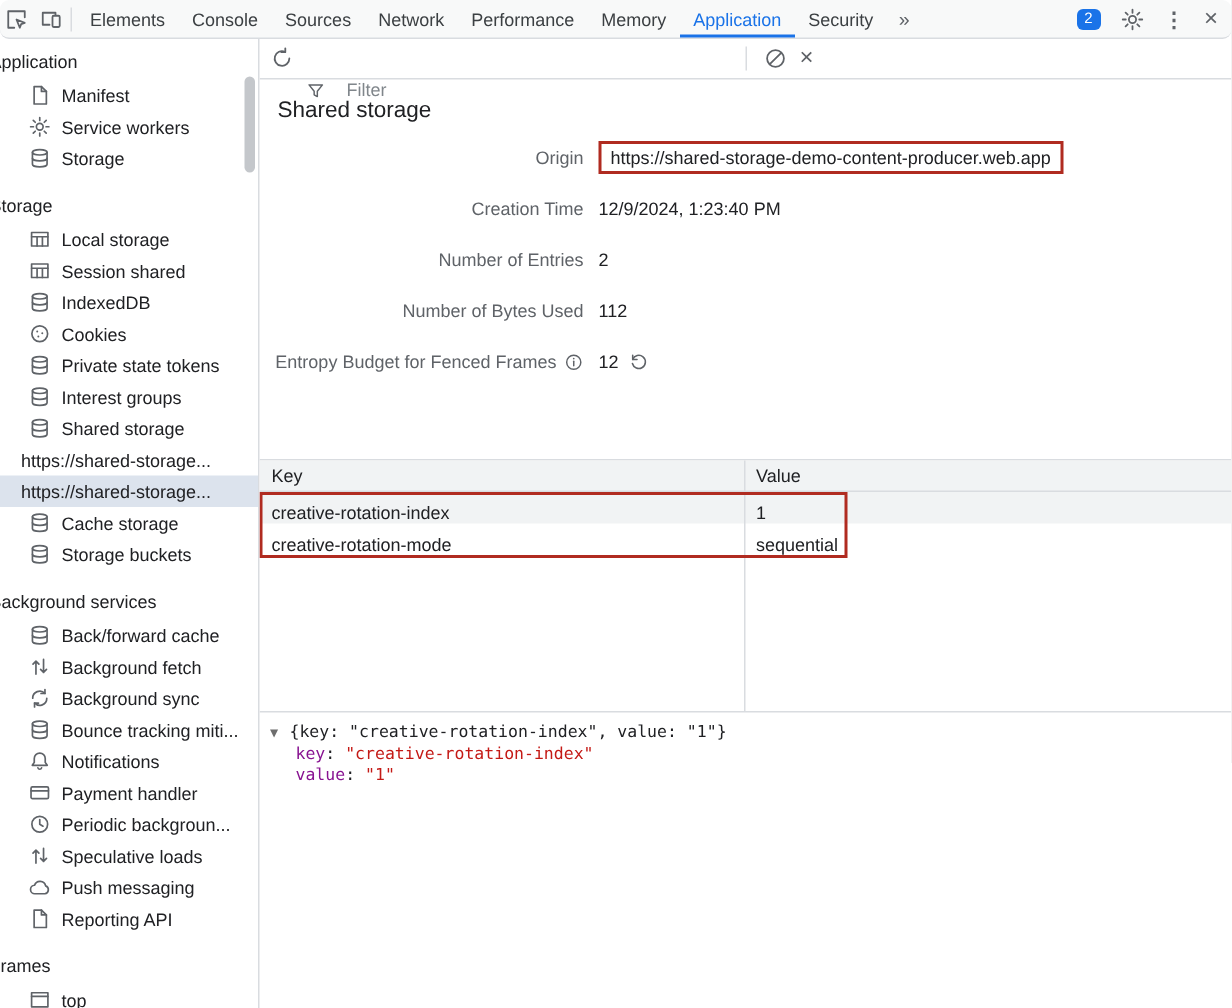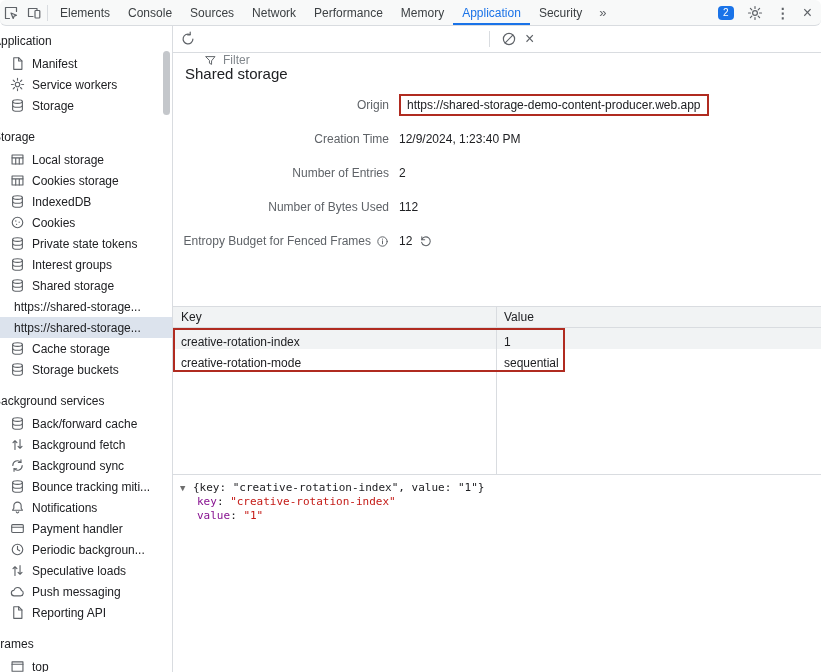--- a/index.html
+++ b/index.html
@@ -21,29 +21,29 @@
   .tabbar-right { margin-left:auto; display:flex; align-items:center; gap:13px; padding:0 9px; }
   .badge { min-width:16px; height:14px; background:var(--accent); color:#fff; font-size:10px; border-radius:4px;
            display:inline-flex; align-items:center; justify-content:center; padding:0 3px; cursor:pointer; }
   .kebab { color:#5f6368; font-size:14px; font-weight:bold; cursor:pointer; }
   .closex { color:#5f6368; font-size:16px; cursor:pointer; line-height:1; }
   
   .dt-body { display:flex; height:646px; }
   .sidebar { width:173px; min-width:173px; border-right:1px solid #d9dce0; position:relative; overflow:hidden; padding-top:3px; background:#fff; }
   .tree-section { margin:11px 0 2px -7px; padding:3px 0; white-space:nowrap; color:#202124; }
   .tree-section.first { margin-top:2px; }
-  .tree-item { display:flex; align-items:center; height:21px; padding-left:10px; gap:7px; white-space:nowrap; cursor:pointer; }
+  .tree-item { display:flex; align-items:center; height:21px; padding-left:19px; gap:7px; white-space:nowrap; cursor:pointer; }
   .tree-item.sub { padding-left:14px; }
   .tree-item.selected { background:#dce3ed; }
   .icon { width:15px; height:15px; display:inline-flex; flex:none; color:#5f6368; }
   .sb-scroll { position:absolute; top:25px; right:2px; width:7px; height:64px; background:#c4c7cb; border-radius:4px; cursor:pointer; }
   
   .main { flex:1; display:flex; flex-direction:column; min-width:0; background:#fff; }
   .toolbar { height:27px; display:flex; align-items:center; border-bottom:1px solid #d9dce0; padding:0 7px; gap:8px; flex:none; }
-  .filter { display:flex; align-items:flex-end; gap:6px; color:#5f6368;margin-top:42px; }
+  .filter { display:flex; align-items:flex-end; gap:14px; color:#5f6368;margin-top:42px; }
   .filter .icon { width:13px; height:13px; }
   .filter input { border:none; outline:none; background:transparent; font-family:inherit; font-size:12px; width:255px; color:#202124; }
   .filter input::placeholder { color:#80868b; }
   .content { flex:1; position:relative; overflow:hidden; }
   .page-title { margin:12px 0 0 12px; font-size:15px; font-weight:500; color:#202124; }
   .meta { margin-top:6px; }
   .meta-row { display:flex; align-items:center; height:34px; }
   .meta-label { width:216px; flex:none; display:flex; justify-content:flex-end; align-items:center; gap:5px; color:#5f6368; white-space:nowrap; }
   .meta-label .icon { width:13px; height:13px; }
   .meta-value { margin-left:10px; color:#202124; white-space:nowrap; }
@@ -155,21 +155,21 @@
             </span>
             <span>Local storage</span>
           </div>
           <div class="tree-item">
             <span class="icon">
               <svg viewBox="0 0 16 16" fill="none" stroke="currentColor" stroke-width="1.2" stroke-linecap="round" stroke-linejoin="round">
                 <rect x="2.2" y="3.2" width="11.6" height="9.6"></rect>
                 <path d="M2.2 6.2h11.6M6.1 6.2v6.6M9.9 6.2v6.6"></path>
               </svg>
             </span>
-            <span>Cookies storage</span>
+            <span>Session shared</span>
           </div>
           <div class="tree-item">
             <span class="icon">
               <svg viewBox="0 0 16 16" fill="none" stroke="currentColor" stroke-width="1.2" stroke-linecap="round" stroke-linejoin="round">
                 <ellipse cx="8" cy="3.8" rx="5.2" ry="1.9"></ellipse>
                 <path d="M2.8 3.8v8.4c0 1 2.3 1.9 5.2 1.9s5.2-.9 5.2-1.9V3.8"></path>
                 <path d="M2.8 8c0 1 2.3 1.9 5.2 1.9S13.2 9 13.2 8"></path>
               </svg>
             </span>
             <span>IndexedDB</span>

